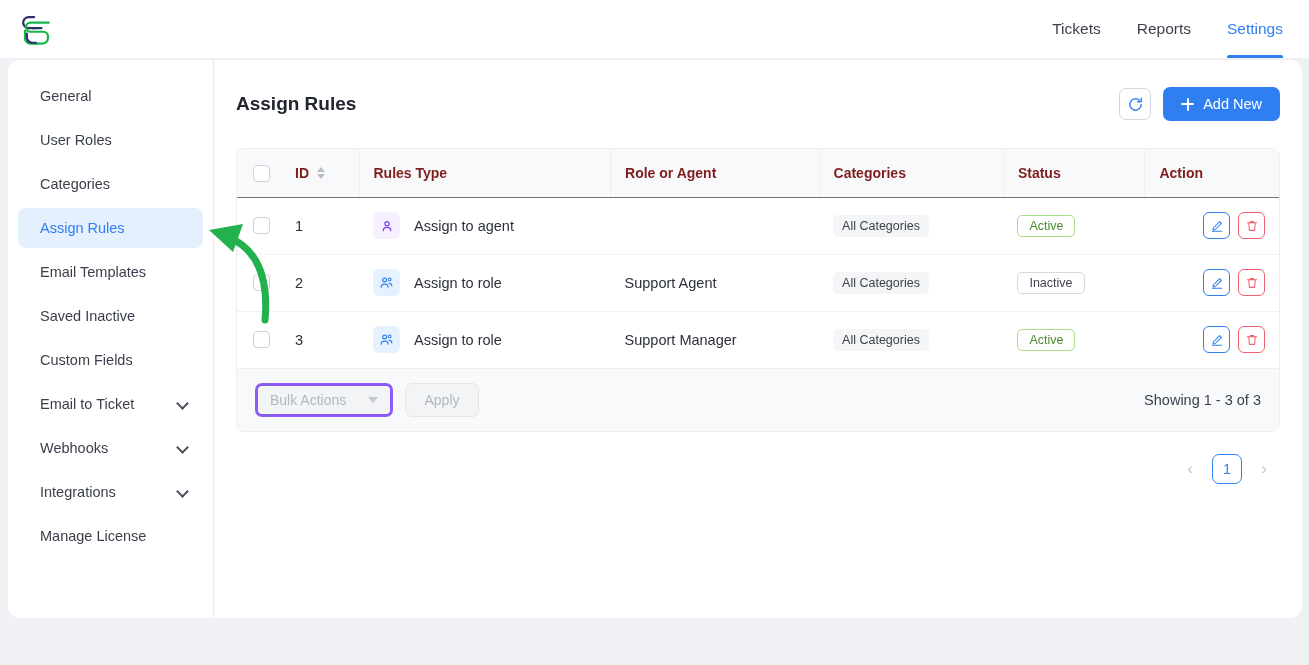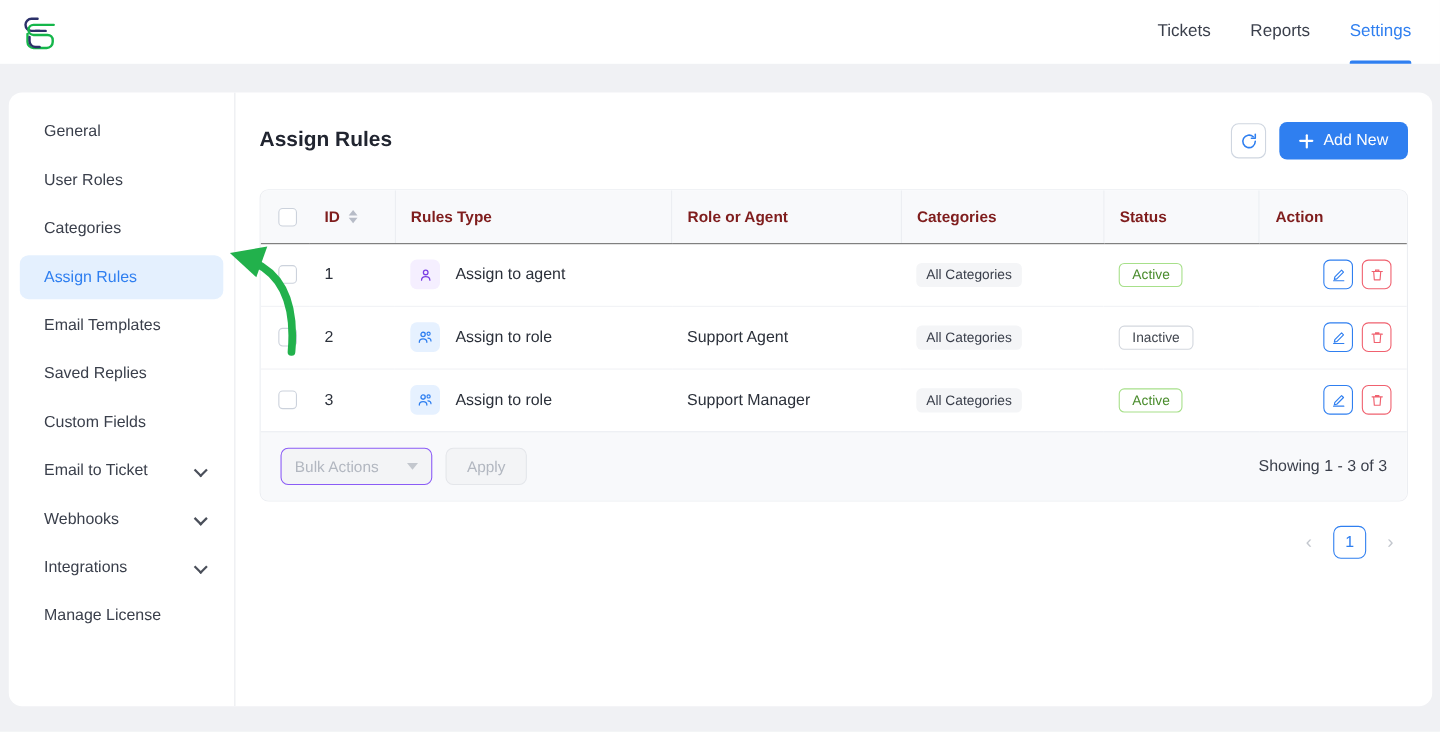--- a/index.html
+++ b/index.html
@@ -44,21 +44,21 @@
     position: absolute;
     left: 0; right: 0; bottom: 0;
     height: 3px;
     background: #2f7ff0;
     border-radius: 2px 2px 0 0;
   }
 
   
   .card {
     position: absolute;
-    left: 8px; top: 84px;
+    left: 8px; top: 60px;
     width: 1294px;
     height: 558px;
     background: #ffffff;
     border-radius: 12px;
     display: flex;
     overflow: hidden;
   }
 
   
   .sidebar {
@@ -245,21 +245,21 @@
   .foot-inner {
     height: 62px;
     display: flex;
     align-items: center;
     justify-content: space-between;
     padding: 0 18px;
   }
   .foot-left { display: flex; align-items: center; gap: 12px; }
   .sel-disabled {
     width: 138px; height: 34px;
-    border: 1px solid #8b5cf6;
+    border: 3px solid #8b5cf6;
     border-radius: 7px;
     background: #f3f4f6;
     color: #b2b7c0;
     font-size: 14px;
     display: flex; align-items: center; justify-content: space-between;
     padding: 0 12px;
   }
   .sel-disabled .caret {
     width: 0; height: 0;
     border-left: 5px solid transparent;
@@ -345,21 +345,21 @@
     <div class="side-item">
       <span>Categories</span>
     </div>
     <div class="side-item active">
       <span>Assign Rules</span>
     </div>
     <div class="side-item">
       <span>Email Templates</span>
     </div>
     <div class="side-item">
-      <span>Saved Replies</span>
+      <span>Saved Inactive</span>
     </div>
     <div class="side-item">
       <span>Custom Fields</span>
     </div>
     <div class="side-item">
       <span>Email to Ticket</span>
       <span class="chev"></span>
     </div>
     <div class="side-item">
       <span>Webhooks</span>

